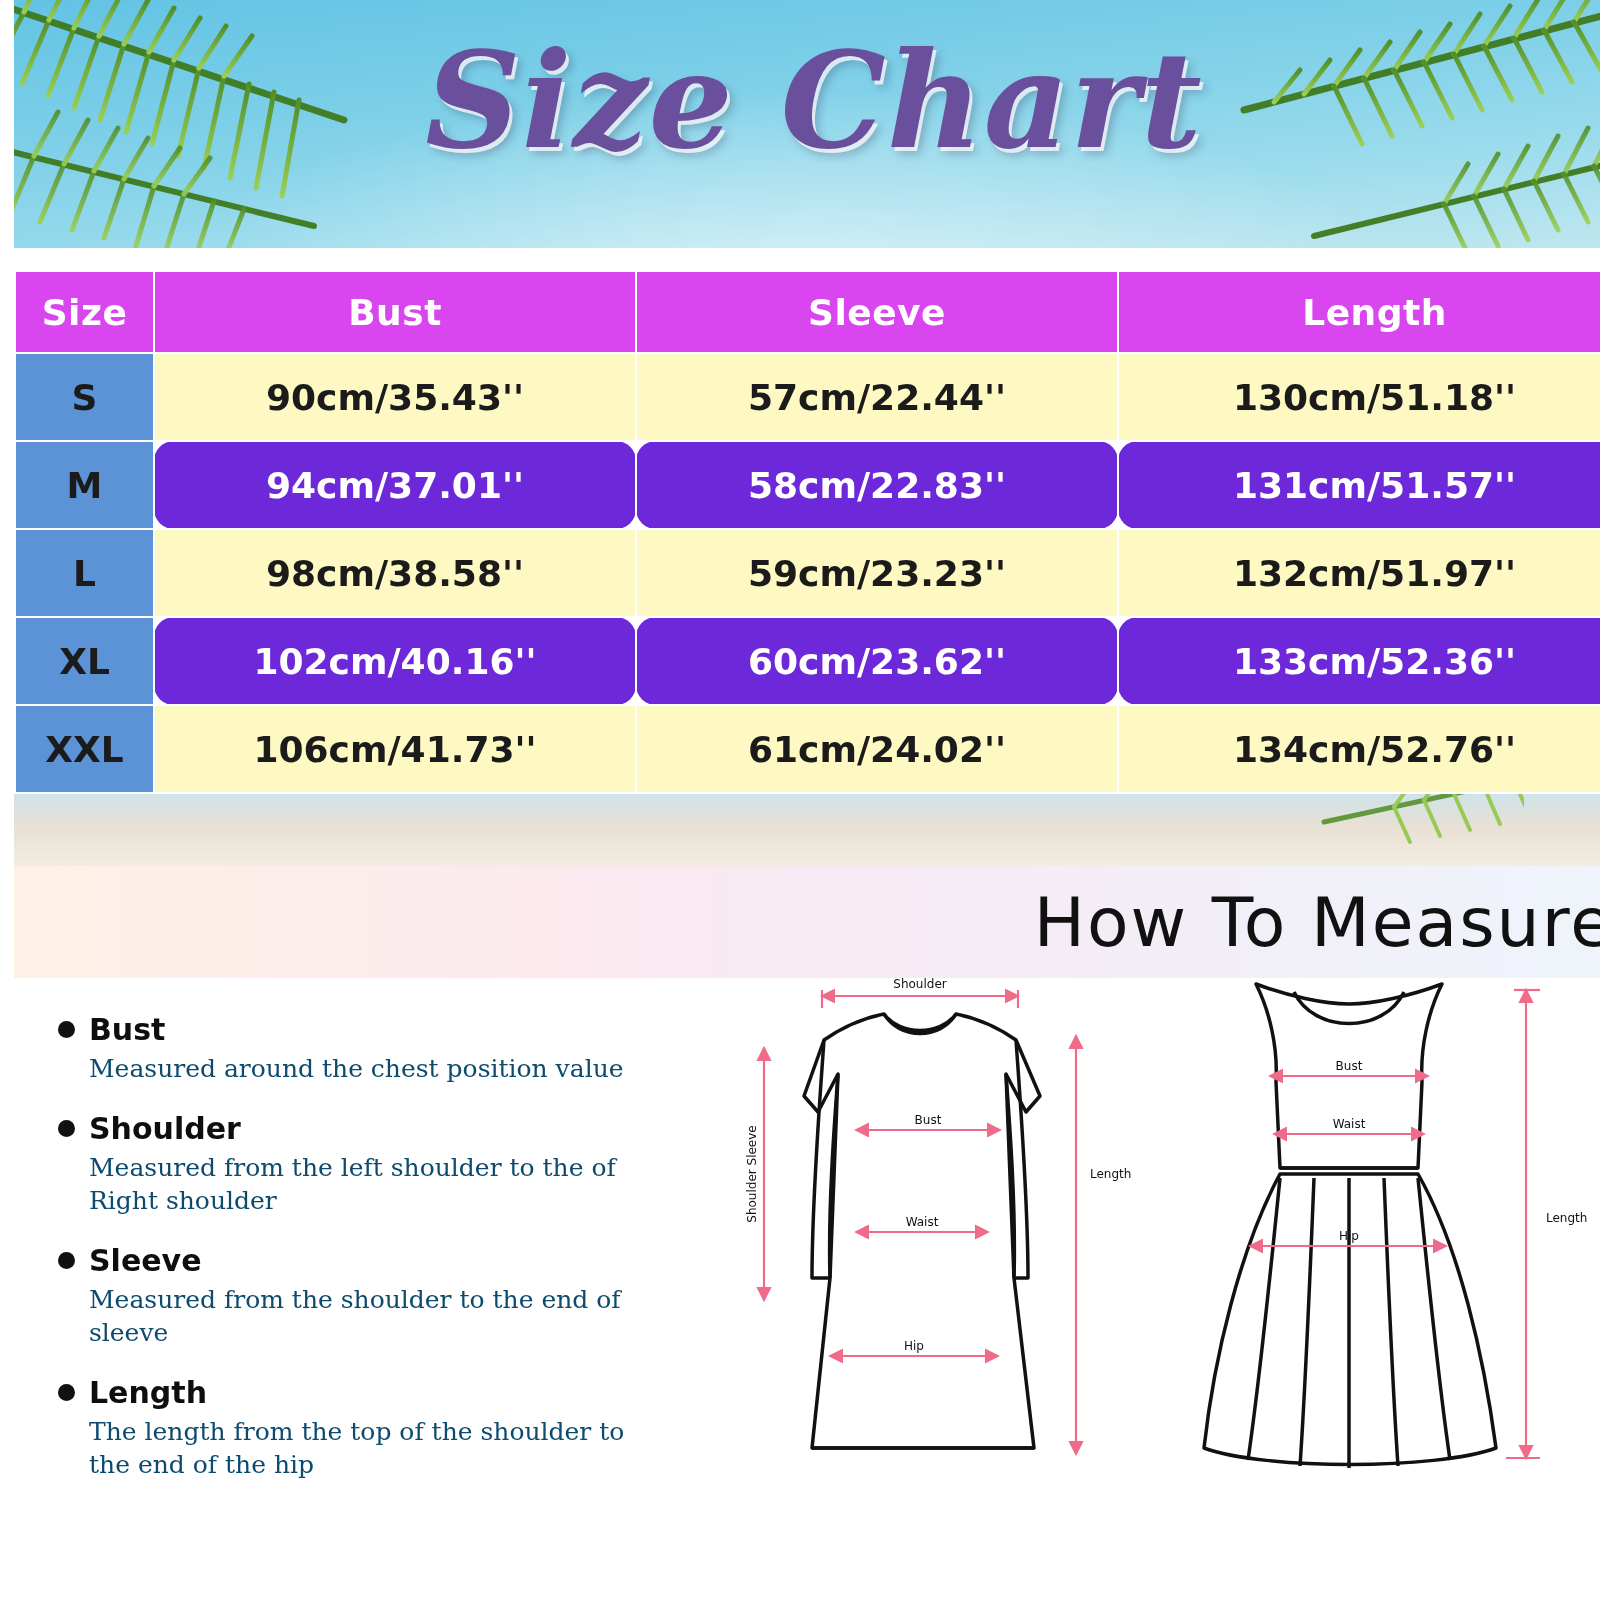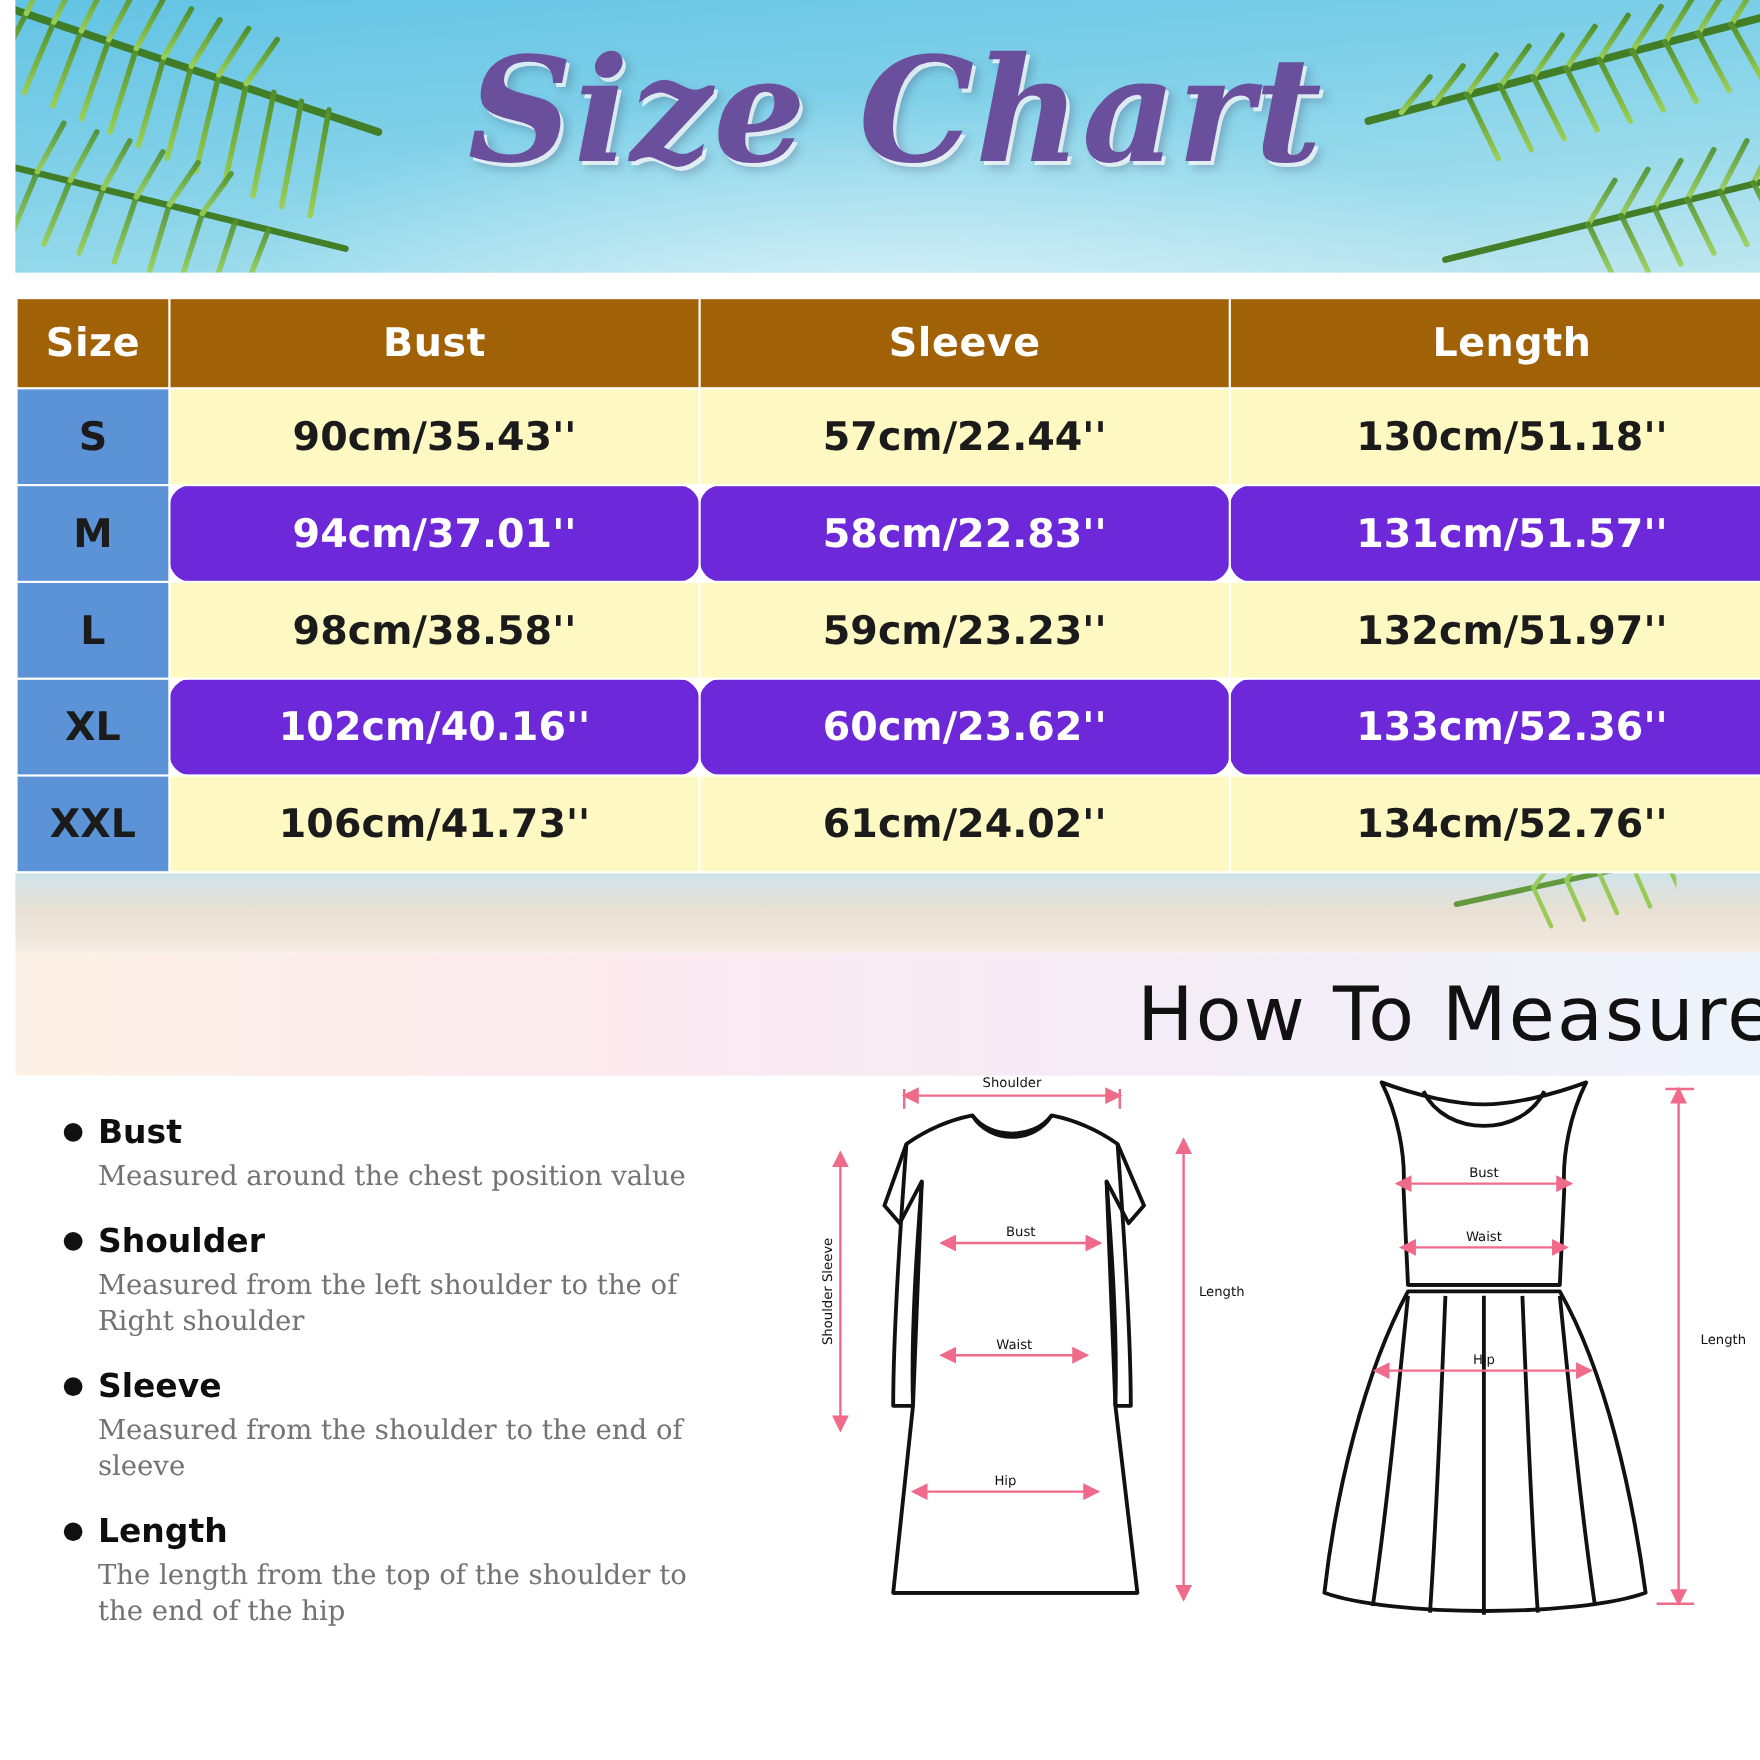--- a/index.html
+++ b/index.html
@@ -62,21 +62,21 @@
     width: 1600px;
     table-layout: fixed;
   }
   table.size-table th, table.size-table td {
     border: 2px solid #ffffff;
     text-align: center;
     font-family: "DejaVu Sans", sans-serif;
     color: #1b1b1b;
   }
   table.size-table thead th {
-    background: #a16207;
+    background: #d946ef;
     color: #ffffff;
     font-size: 36px;
     font-weight: bold;
     height: 78px;
     letter-spacing: 0.5px;
   }
   table.size-table thead th.col-size { width: 135px; }
   table.size-table thead th.col-bust { width: 478px; }
   table.size-table thead th.col-sleeve { width: 478px; }
   table.size-table thead th.col-length { width: 509px; }
@@ -155,21 +155,21 @@
     width: 17px;
     height: 17px;
     background: #111111;
     border-radius: 50%;
     margin-right: 14px;
     flex: none;
   }
   .def-body {
     font-family: "DejaVu Serif", serif;
     font-size: 25px;
-    color: #737373;
+    color: #0c4a6e;
     margin: 5px 0 0 31px;
     line-height: 1.32;
     max-width: 560px;
   }
   .figures {
     position: relative;
     flex: 1;
   }
   .figures svg { display: block; }
 </style>

